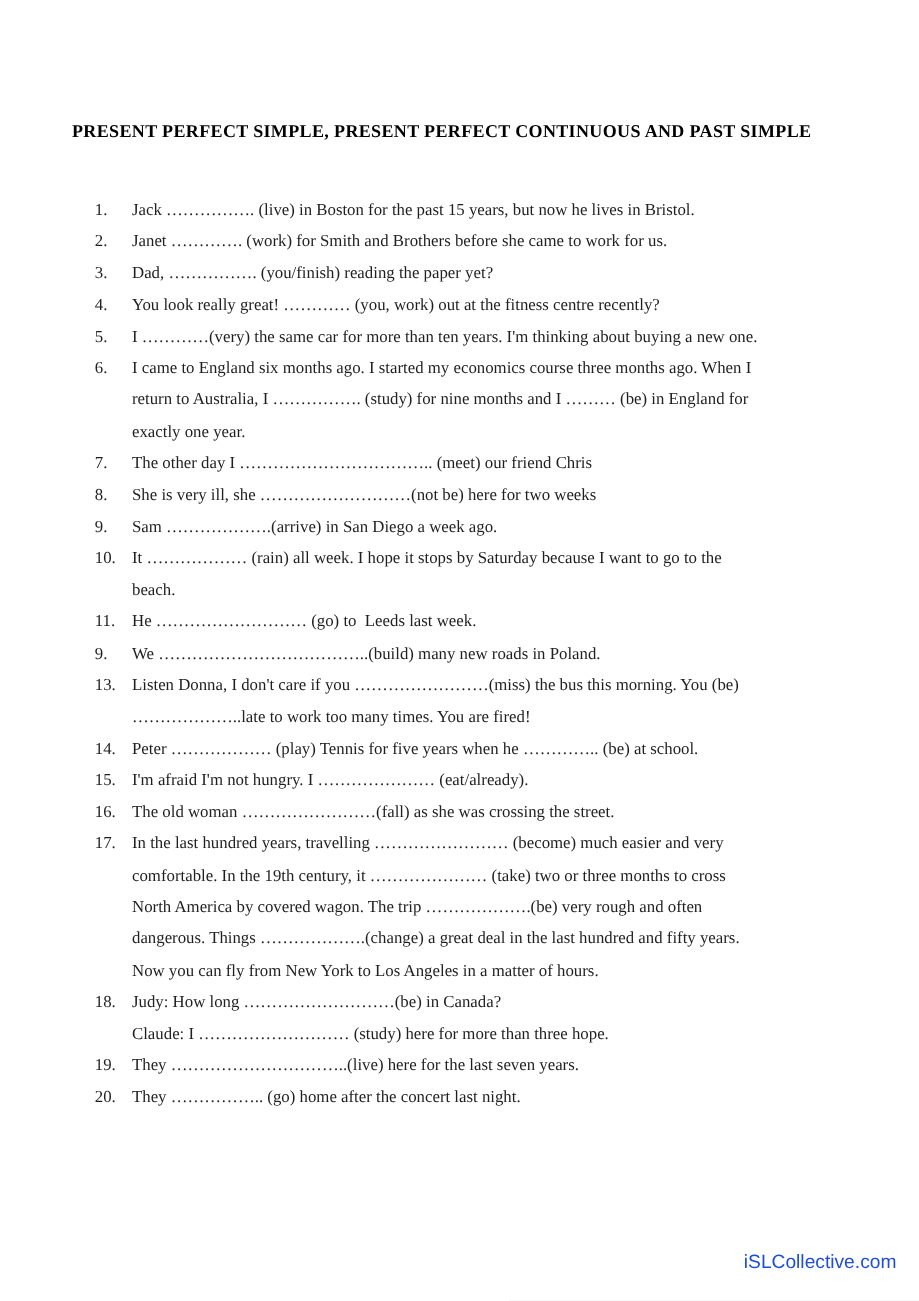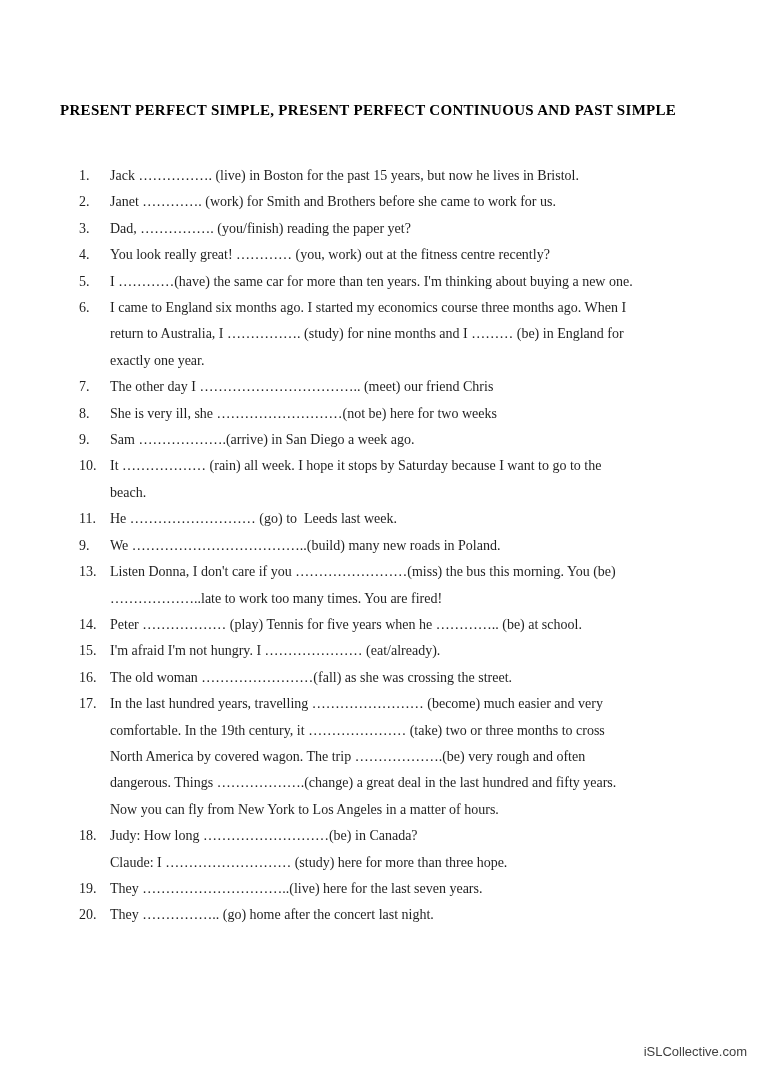--- a/index.html
+++ b/index.html
@@ -44,22 +44,22 @@
   }
   .item-text {
     flex: 1;
     white-space: pre-wrap;
   }
   .watermark {
     position: absolute;
     right: 19px;
     top: 1044px;
     font-family: "Liberation Sans", sans-serif;
-    font-size: 13px;
-    color: #404040;
+    font-size: 16px;
+    color: #1d4ed8;
   }
 </style>
 </head>
 <body>
 
 <div class="page">
   <h1 class="title">PRESENT PERFECT SIMPLE, PRESENT PERFECT CONTINUOUS AND PAST SIMPLE</h1>
 
   <div class="list" id="exercise-list">
       <div class="item">
@@ -73,21 +73,21 @@
       <div class="item">
         <span class="item-num">3.</span>
         <span class="item-text">Dad, ……………. (you/finish) reading the paper yet?</span>
       </div>
       <div class="item">
         <span class="item-num">4.</span>
         <span class="item-text">You look really great! ………… (you, work) out at the fitness centre recently?</span>
       </div>
       <div class="item">
         <span class="item-num">5.</span>
-        <span class="item-text">I …………(have) the same car for more than ten years. I'm thinking about buying a new one.</span>
+        <span class="item-text">I …………(very) the same car for more than ten years. I'm thinking about buying a new one.</span>
       </div>
       <div class="item">
         <span class="item-num">6.</span>
         <span class="item-text">I came to England six months ago. I started my economics course three months ago. When I
 return to Australia, I ……………. (study) for nine months and I ……… (be) in England for
 exactly one year.</span>
       </div>
       <div class="item">
         <span class="item-num">7.</span>
         <span class="item-text">The other day I …………………………….. (meet) our friend Chris</span>

